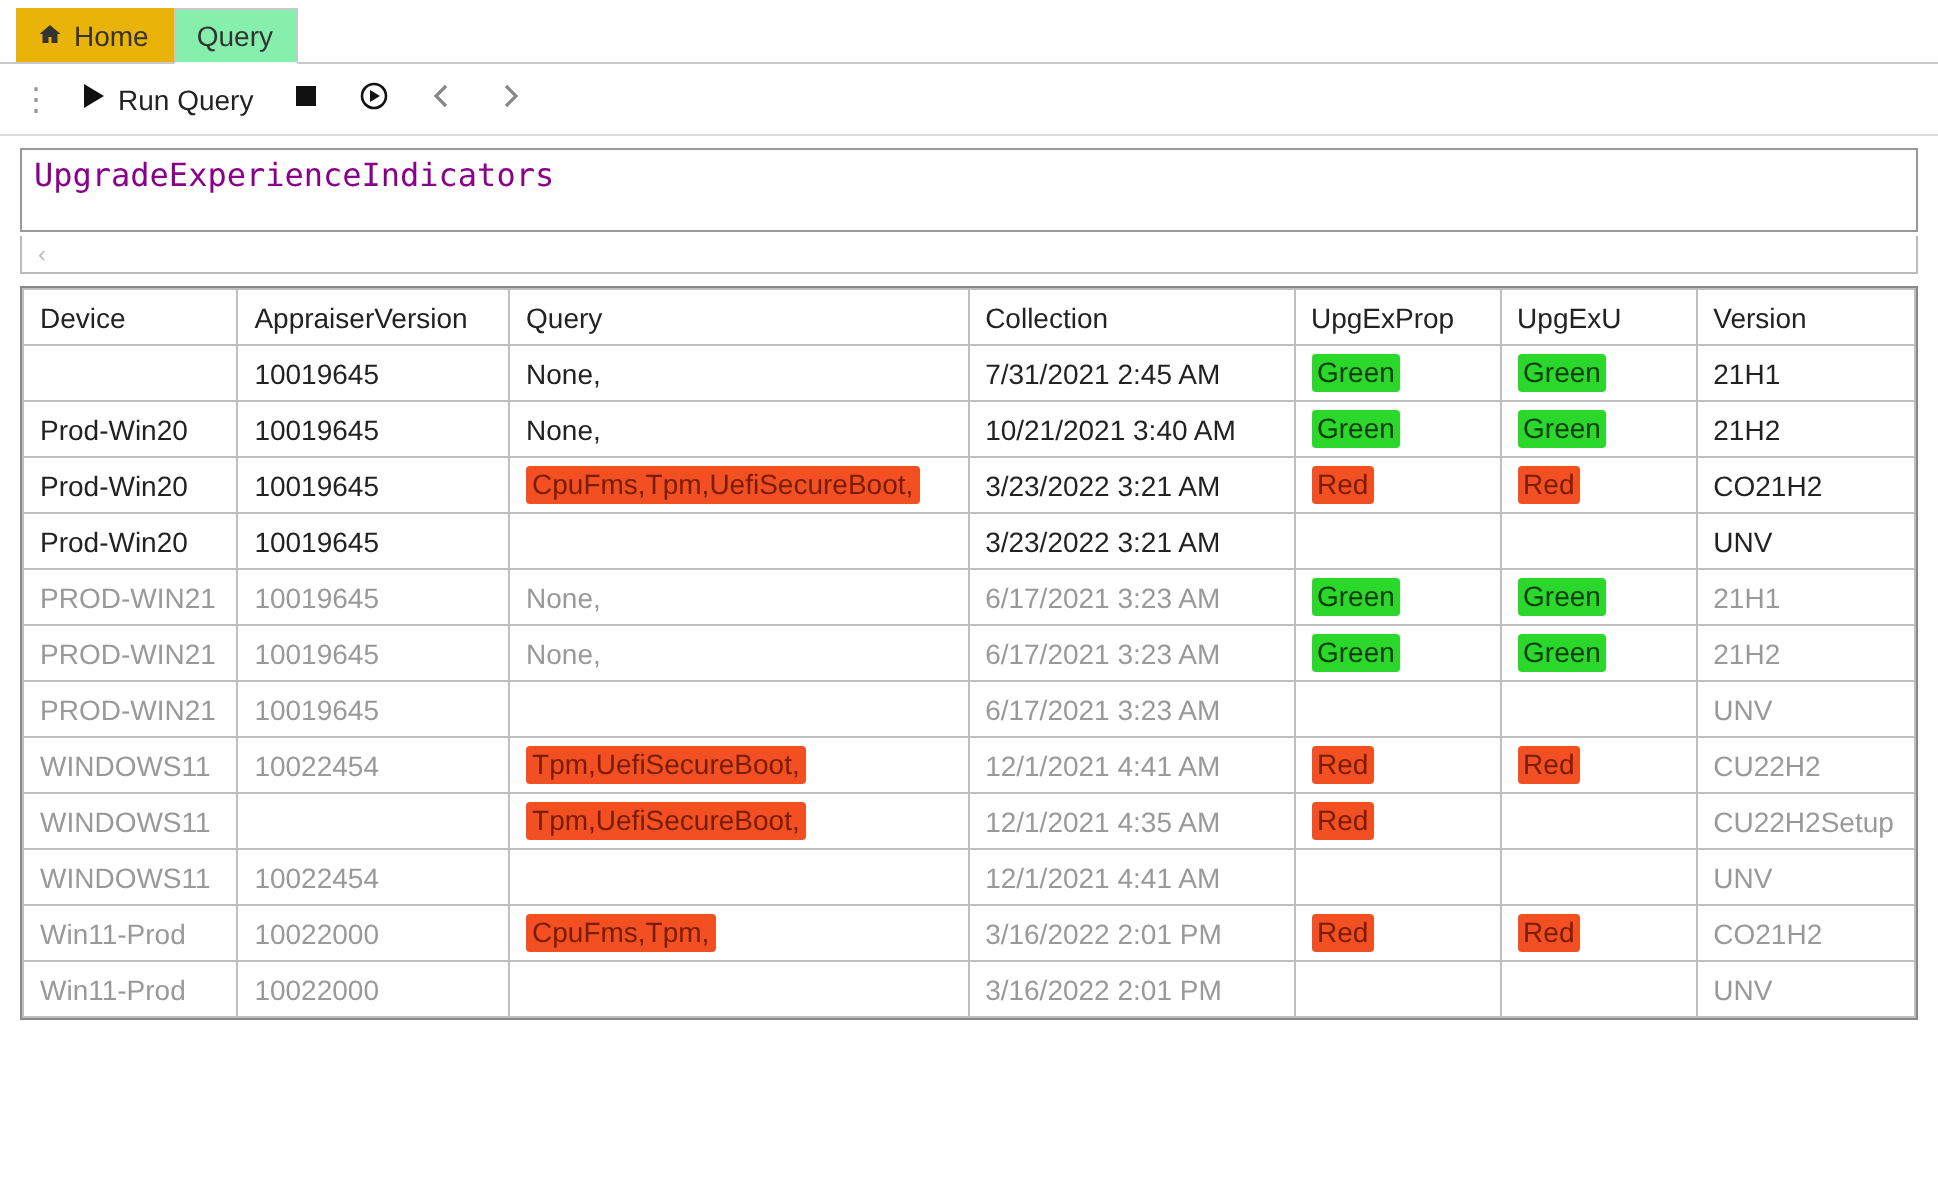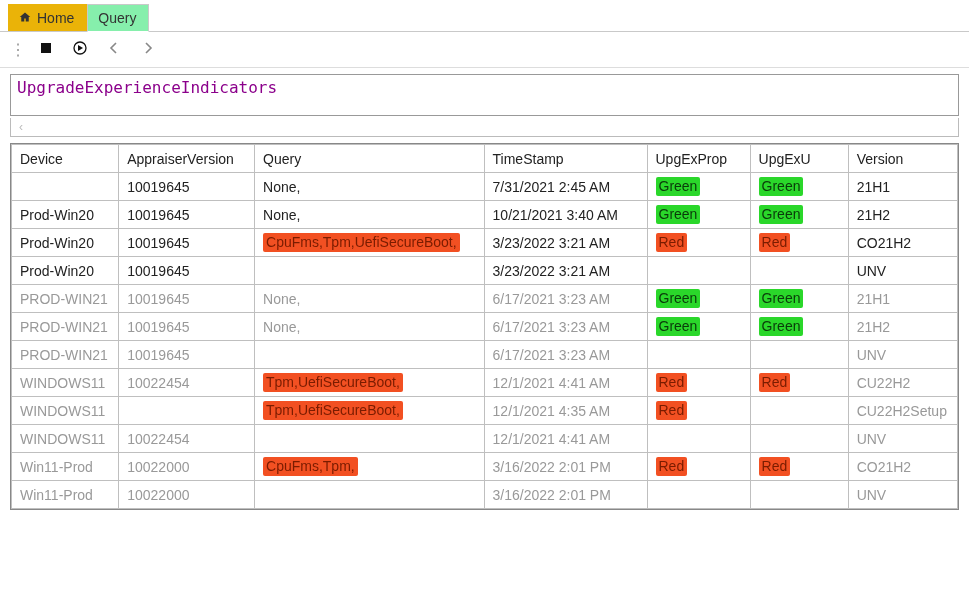--- a/index.html
+++ b/index.html
@@ -129,20 +129,28 @@
   <div class="tab active">
     <span>Query</span>
   </div>
 </div>
 
 <div class="toolbar">
   <span class="grip">⋮</span>
   <button>
     <span>
       <svg viewBox="0 0 16 16">
+          <path d="M4 2v12l10-6z" fill="#111"></path>
+        </svg>
+    </span>
+    <span>Run Query</span>
+  </button>
+  <button>
+    <span>
+      <svg viewBox="0 0 16 16">
           <rect x="3" y="3" width="10" height="10" fill="#111"></rect>
         </svg>
     </span>
   </button>
   <button>
     <span>
       <svg viewBox="0 0 16 16">
           <circle cx="8" cy="8" r="6" fill="none" stroke="#111" stroke-width="1.3"></circle>
           <path d="M6 5v6l5-3z" fill="#111"></path>
         </svg>
@@ -168,21 +176,21 @@
 <div class="query-box">UpgradeExperienceIndicators</div>
 <div class="breadcrumb">‹</div>
 
 <div class="grid-wrap">
 <table>
   <thead>
     <tr>
       <th class="col-device">Device</th>
       <th class="col-app">AppraiserVersion</th>
       <th class="col-reason">Query</th>
-      <th class="col-time">TimeStamp</th>
+      <th class="col-time">Collection</th>
       <th class="col-p">UpgExProp</th>
       <th class="col-u">UpgExU</th>
       <th class="col-ver">Version</th>
     </tr>
   </thead>
   <tbody id="grid-body">
         <tr>
           <td class="selected">Prod-Win20</td>
           <td>10019645</td>
           <td>None,</td>

